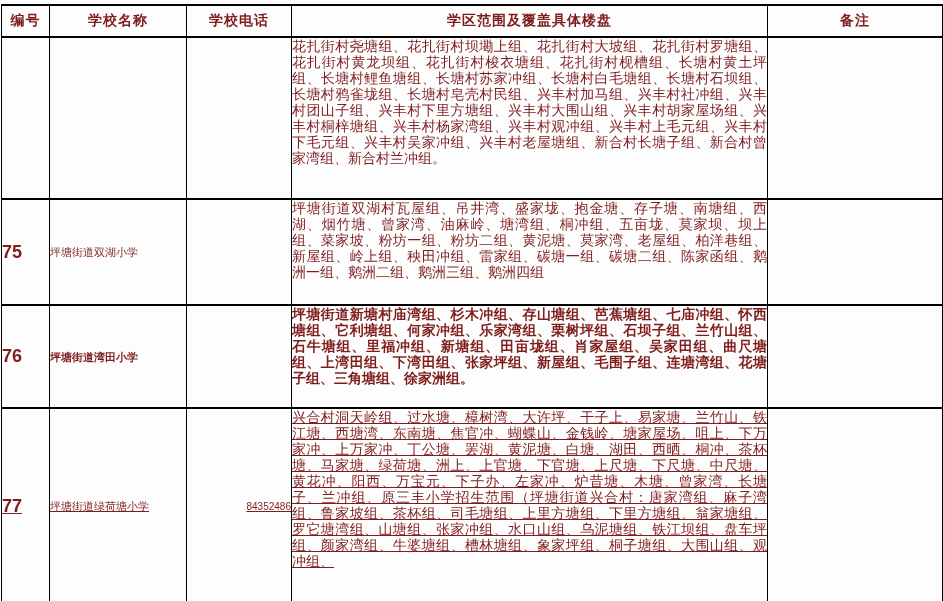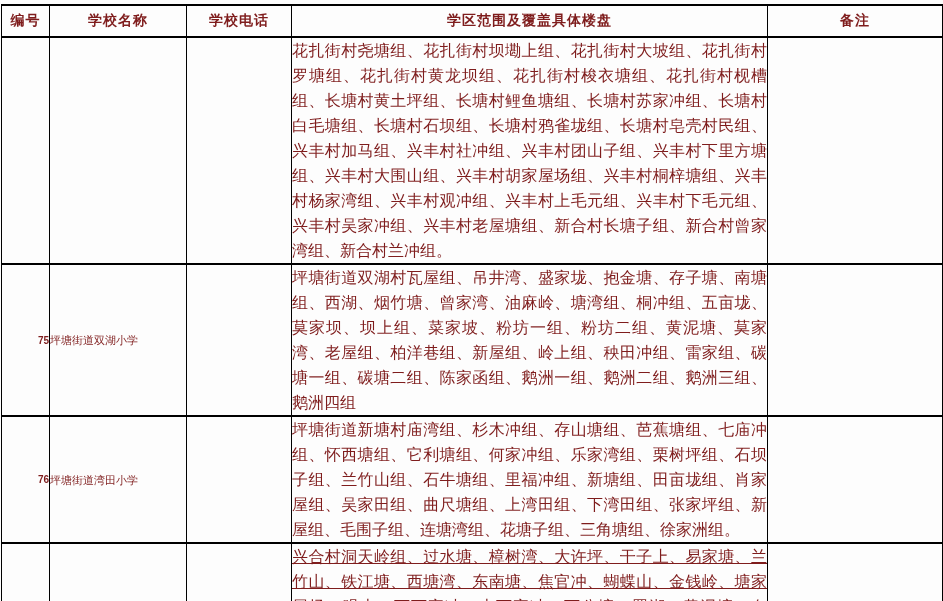--- a/index.html
+++ b/index.html
@@ -40,50 +40,50 @@
 
   th.hdr {
     height: 32px;
     font-size: 14px;
     font-weight: bold;
     text-align: center;
     vertical-align: middle;
     letter-spacing: 1px;
   }
   td.cell-id {
-    text-align: right;
+    text-align: left;
     vertical-align: middle;
     font-weight: bold;
-    font-size: 10px;
+    font-size: 18px;
   }
   td.cell-name {
     text-align: left;
     vertical-align: middle;
     font-size: 11px;
     padding: 2px 6px 2px 8px;
     line-height: 20px;
   }
   td.cell-tel {
     text-align: right;
     vertical-align: middle;
     font-size: 10px;
   }
   td.cell-dist {
     text-align: justify;
     text-align-last: left;
     vertical-align: top;
-    font-size: 16px;
-    line-height: 25px;
+    font-size: 14px;
+    line-height: 16px;
     padding: 2px 5px 2px 6px;
   }
   td.cell-note { }
 
   tr.row-0 td { height: 162px; }
   tr.row-1 td { height: 106px; }
-  tr.row-2 td { height: 103px; }
+  tr.row-2 td { height: 103px; font-weight: bold; }
   tr.row-3 td { height: 196px; text-decoration: underline; }
 </style>
 </head>
 <body>
 
 <div class="page">
   <table class="school-table">
     <colgroup>
       <col class="c-id">
         <col class="c-name">

